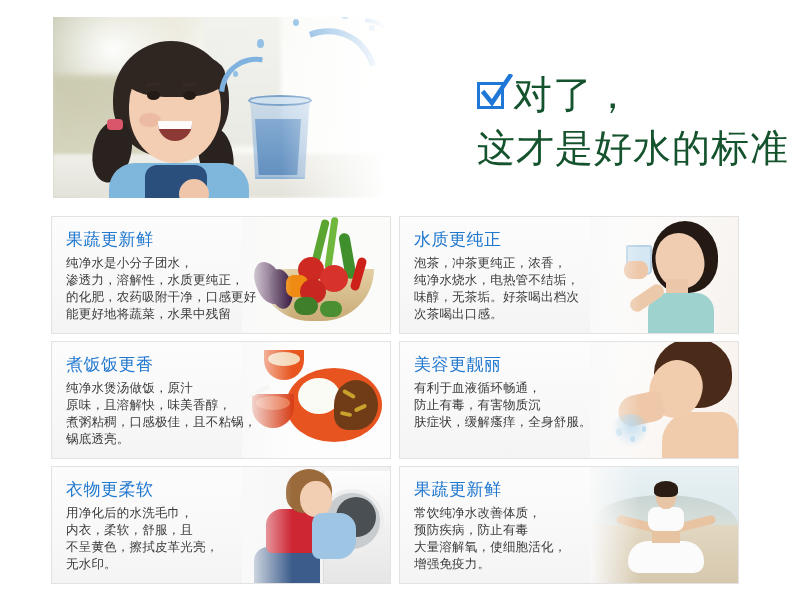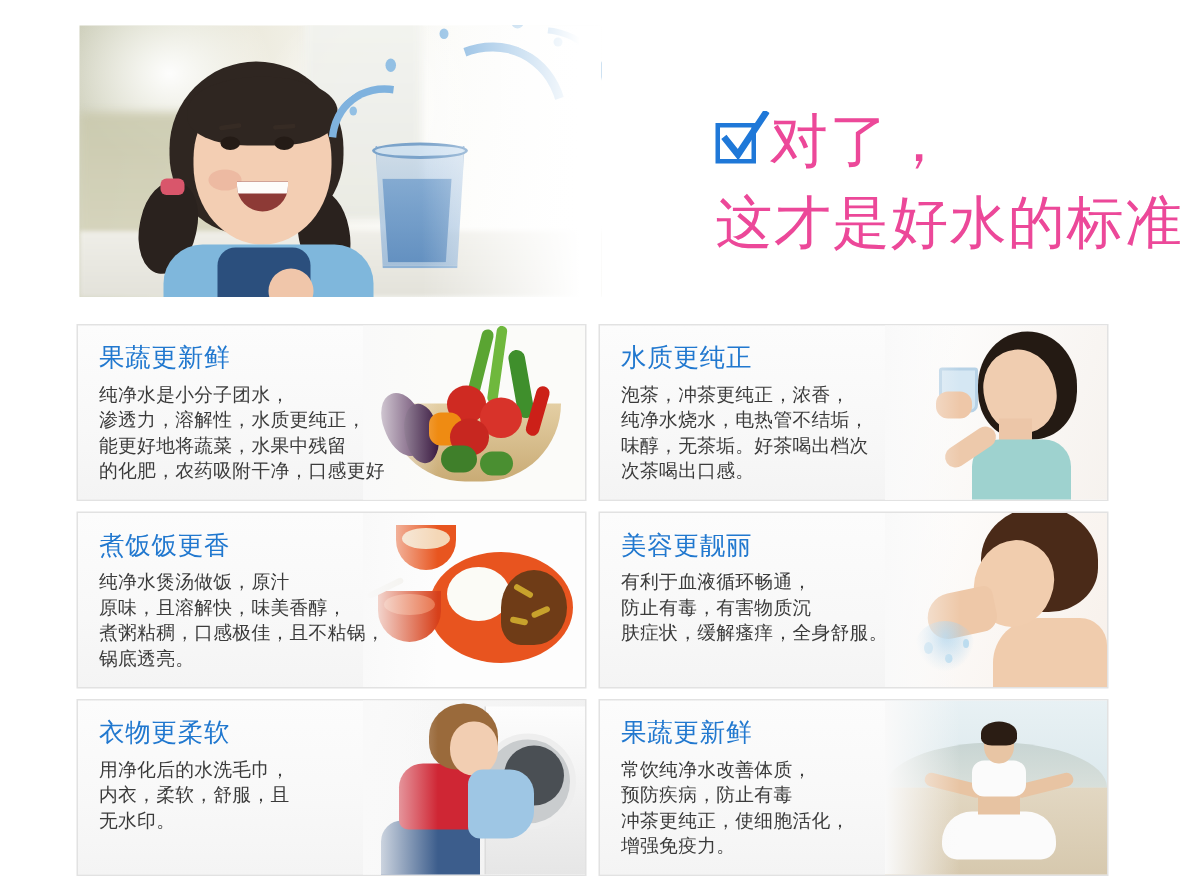--- a/index.html
+++ b/index.html
@@ -202,21 +202,21 @@
   }
   .checkbox-icon .box {
     position: absolute; left: 0; top: 4px; width: 27px; height: 27px;
     border: 3px solid #1f78d8;
     box-sizing: border-box;
   }
   .checkbox-icon .tick {
     position: absolute; left: 2px; top: -4px; width: 34px; height: 36px;
   }
   .headline-text1, .headline-text2 {
-    color: #ec4899;
+    color: #14532d;
     font-size: 39px;
     line-height: 44px;
     letter-spacing: 1px;
     white-space: nowrap;
     font-family: "DejaVu Sans", "Liberation Sans", sans-serif;
   }
   .headline-text2 {
     margin-top: 8px;
     font-size: 38px;
   }
@@ -559,22 +559,22 @@
 </div>
 
 <div class="cards">
 
   <div class="card">
     <div class="card-text">
       <div class="card-title">果蔬更新鲜</div>
       <div class="card-body">
         <div>纯净水是小分子团水，</div>
         <div>渗透力，溶解性，水质更纯正，</div>
+        <div>的化肥，农药吸附干净，口感更好</div>
         <div>能更好地将蔬菜，水果中残留</div>
-        <div>的化肥，农药吸附干净，口感更好</div>
       </div>
     </div>
     <div class="card-photo ph-veg">
       <div class="basket"></div>
       <i class="onion1"></i>
       <i class="onion2"></i>
       <i class="cuke"></i>
       <i class="eggplant"></i>
       <i class="eggplant2"></i>
       <i class="tom1"></i>
@@ -662,20 +662,21 @@
       <div class="softfade"></div>
     </div>
   </div>
 
   <div class="card">
     <div class="card-text">
       <div class="card-title">衣物更柔软</div>
       <div class="card-body">
         <div>用净化后的水洗毛巾，</div>
         <div>内衣，柔软，舒服，且</div>
+        <div>不呈黄色，擦拭皮革光亮，</div>
         <div>无水印。</div>
       </div>
     </div>
     <div class="card-photo ph-laundry">
       <div class="bg"></div>
       <div class="machine"></div>
       <div class="door"></div>
       <div class="doorin"></div>
       <div class="jeans"></div>
       <div class="shirt"></div>
@@ -685,21 +686,21 @@
       <div class="softfade"></div>
     </div>
   </div>
 
   <div class="card">
     <div class="card-text">
       <div class="card-title">果蔬更新鲜</div>
       <div class="card-body">
         <div>常饮纯净水改善体质，</div>
         <div>预防疾病，防止有毒</div>
-        <div>冲茶更纯正，使细胞活化，</div>
+        <div>大量溶解氧，使细胞活化，</div>
         <div>增强免疫力。</div>
       </div>
     </div>
     <div class="card-photo ph-yoga">
       <div class="sky"></div>
       <div class="hills"></div>
       <div class="sand"></div>
       <div class="arm-l"></div>
       <div class="arm-r"></div>
       <div class="pants"></div>

